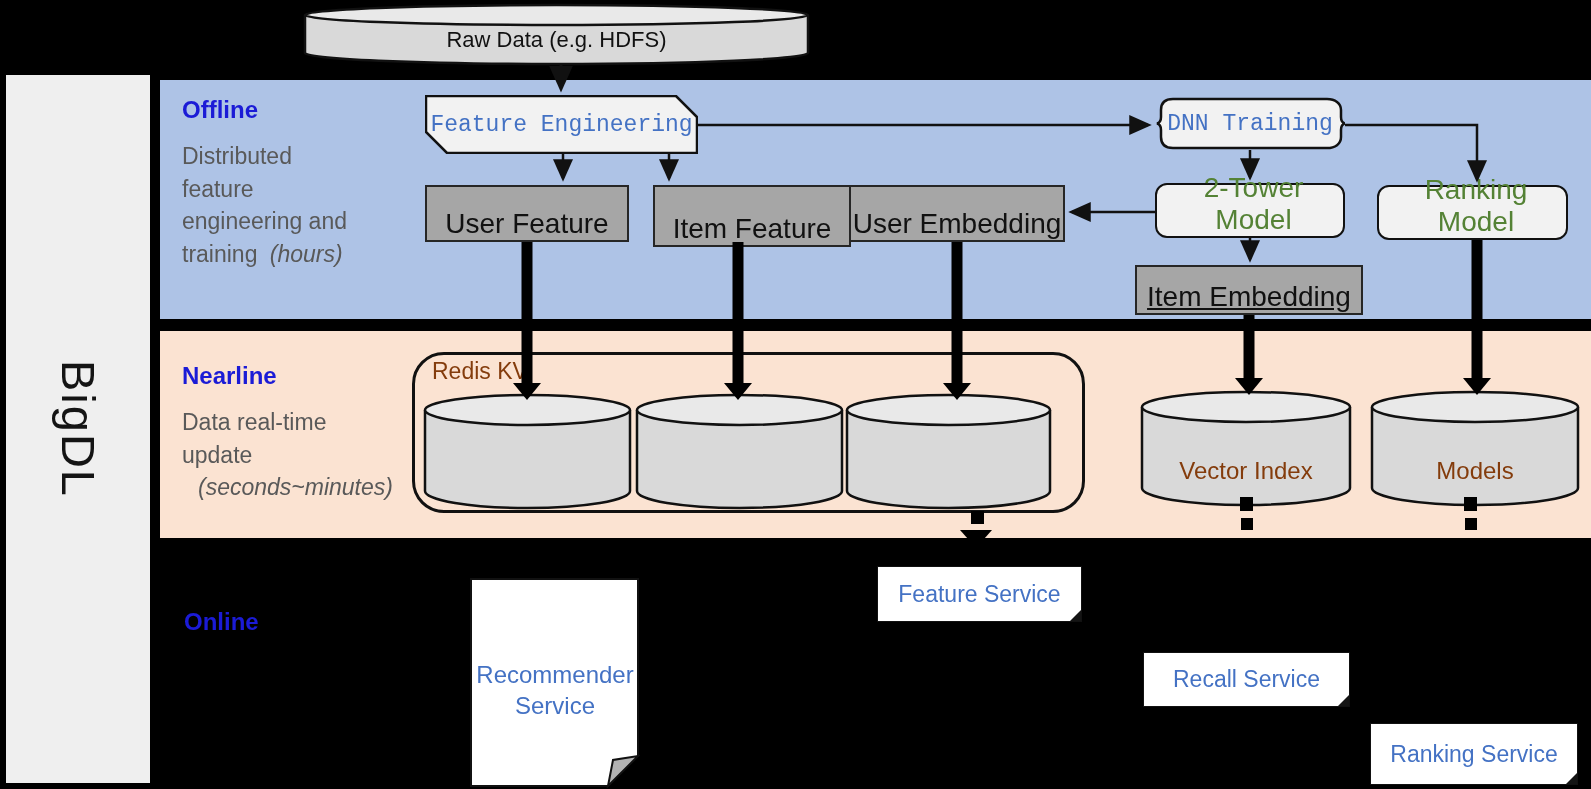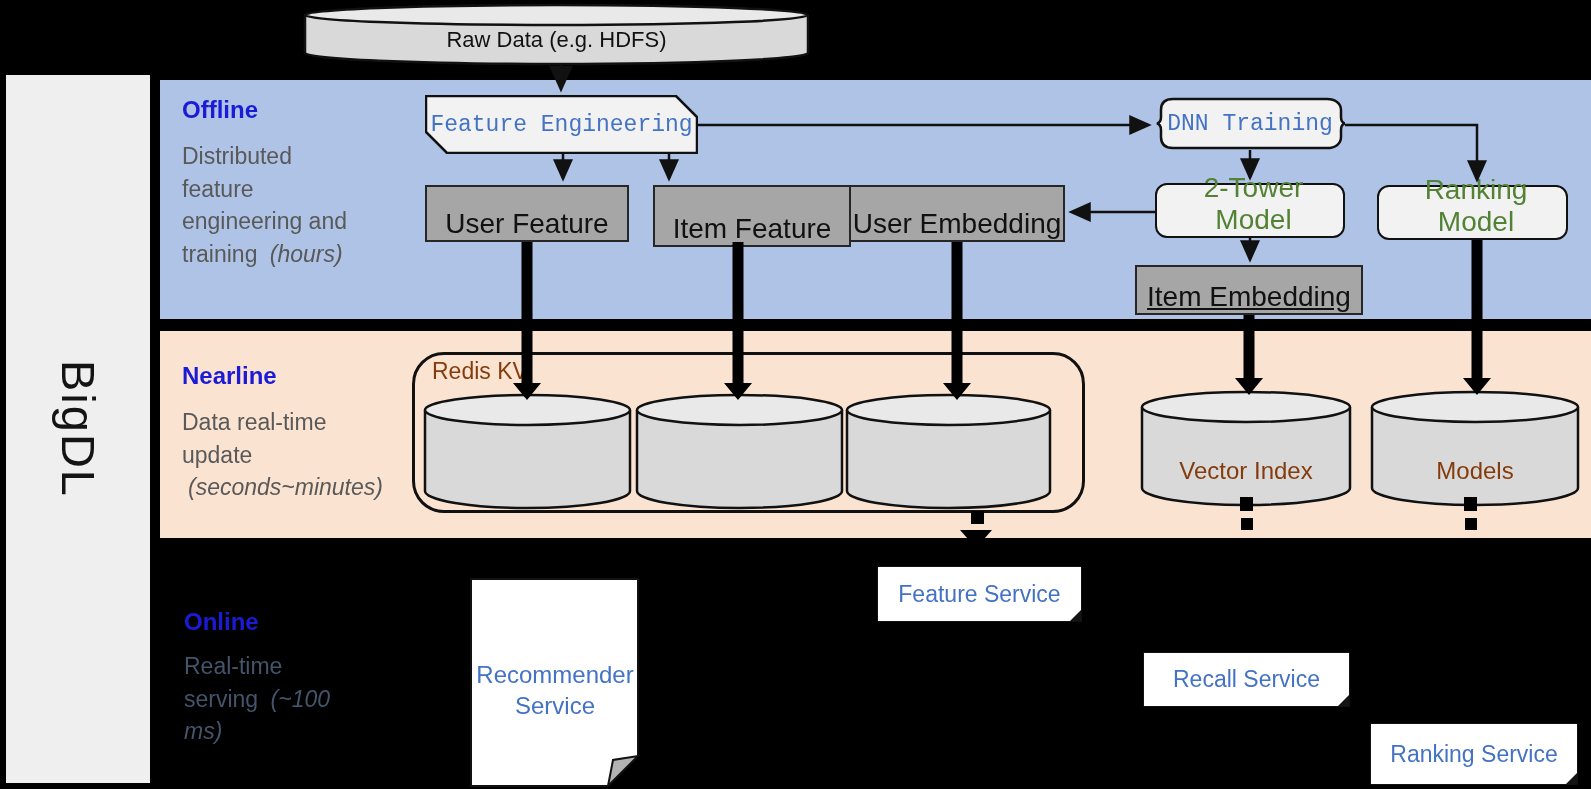--- a/index.html
+++ b/index.html
@@ -110,21 +110,21 @@
   <div class="abs node roundbox" style="left:1377px;top:185px;width:191px;height:55px;">
     <span>Ranking Model</span>
   </div>
   <div class="abs node graybox" style="left:1135px;top:265px;width:228px;height:50px;text-decoration:underline;">
     <span>Item Embedding</span>
   </div>
 
   <div class="abs sec-title" style="left:182px;top:362px;">Nearline</div>
   <div class="abs sec-sub" style="left:182px;top:406px;width:200px;">
     <span>Data real-time update</span>
-    <span class="it" style="margin-left:6px;">(seconds~minutes)</span>
+    <span class="it" style="margin-left:16px;">(seconds~minutes)</span>
   </div>
 
   <div class="abs redis-box"></div>
   <div class="abs redis-label">Redis KV</div>
 
   <div class="abs cyl" style="left:423px;top:393px;">
     <svg width="209" height="120" viewBox="0 0 209 120">
       <path d="M2,17 L2,98 A102.5,17 0 0 0 207,98 L207,17" fill="#d9d9d9" stroke="#111" stroke-width="2.5"></path>
       <ellipse cx="104.5" cy="17" rx="102.5" ry="15" fill="#e9e9e9" stroke="#111" stroke-width="2.5"></ellipse>
     </svg>
@@ -151,24 +151,20 @@
   </div>
   <div class="abs cyl" style="left:1140px;top:390px;">
     <svg width="212" height="120" viewBox="0 0 212 120">
       <path d="M2,17 L2,98 A104,17 0 0 0 210,98 L210,17" fill="#d9d9d9" stroke="#111" stroke-width="2.5"></path>
       <ellipse cx="106" cy="17" rx="104" ry="15" fill="#e9e9e9" stroke="#111" stroke-width="2.5"></ellipse>
     </svg>
     <div class="cyl-label">Vector Index</div>
   </div>
 
   <div class="abs sec-title" style="left:184px;top:608px;">Online</div>
-  <div class="abs sec-sub onl" style="left:184px;top:650px;width:152px;">
-    <span>Real-time serving</span>
-    <span class="it" style="margin-left:6px;">(~100 ms)</span>
-  </div>
 
   <div class="abs svgshape" style="left:470px;top:578px;width:170px;height:224px;">
     <svg width="170" height="210" viewBox="0 0 170 210">
       <path d="M1,1 H168 V178 L138,208 H1 Z" fill="#ffffff" stroke="#111" stroke-width="2"></path>
       <path d="M138,208 L143,182 L168,178 Z" fill="#b3b3b3" stroke="#111" stroke-width="2"></path>
     </svg>
     <div class="doc-label">Recommender Service</div>
   </div>
 
   <div class="service" style="left:877px;top:566px;width:203px;height:54px;">

